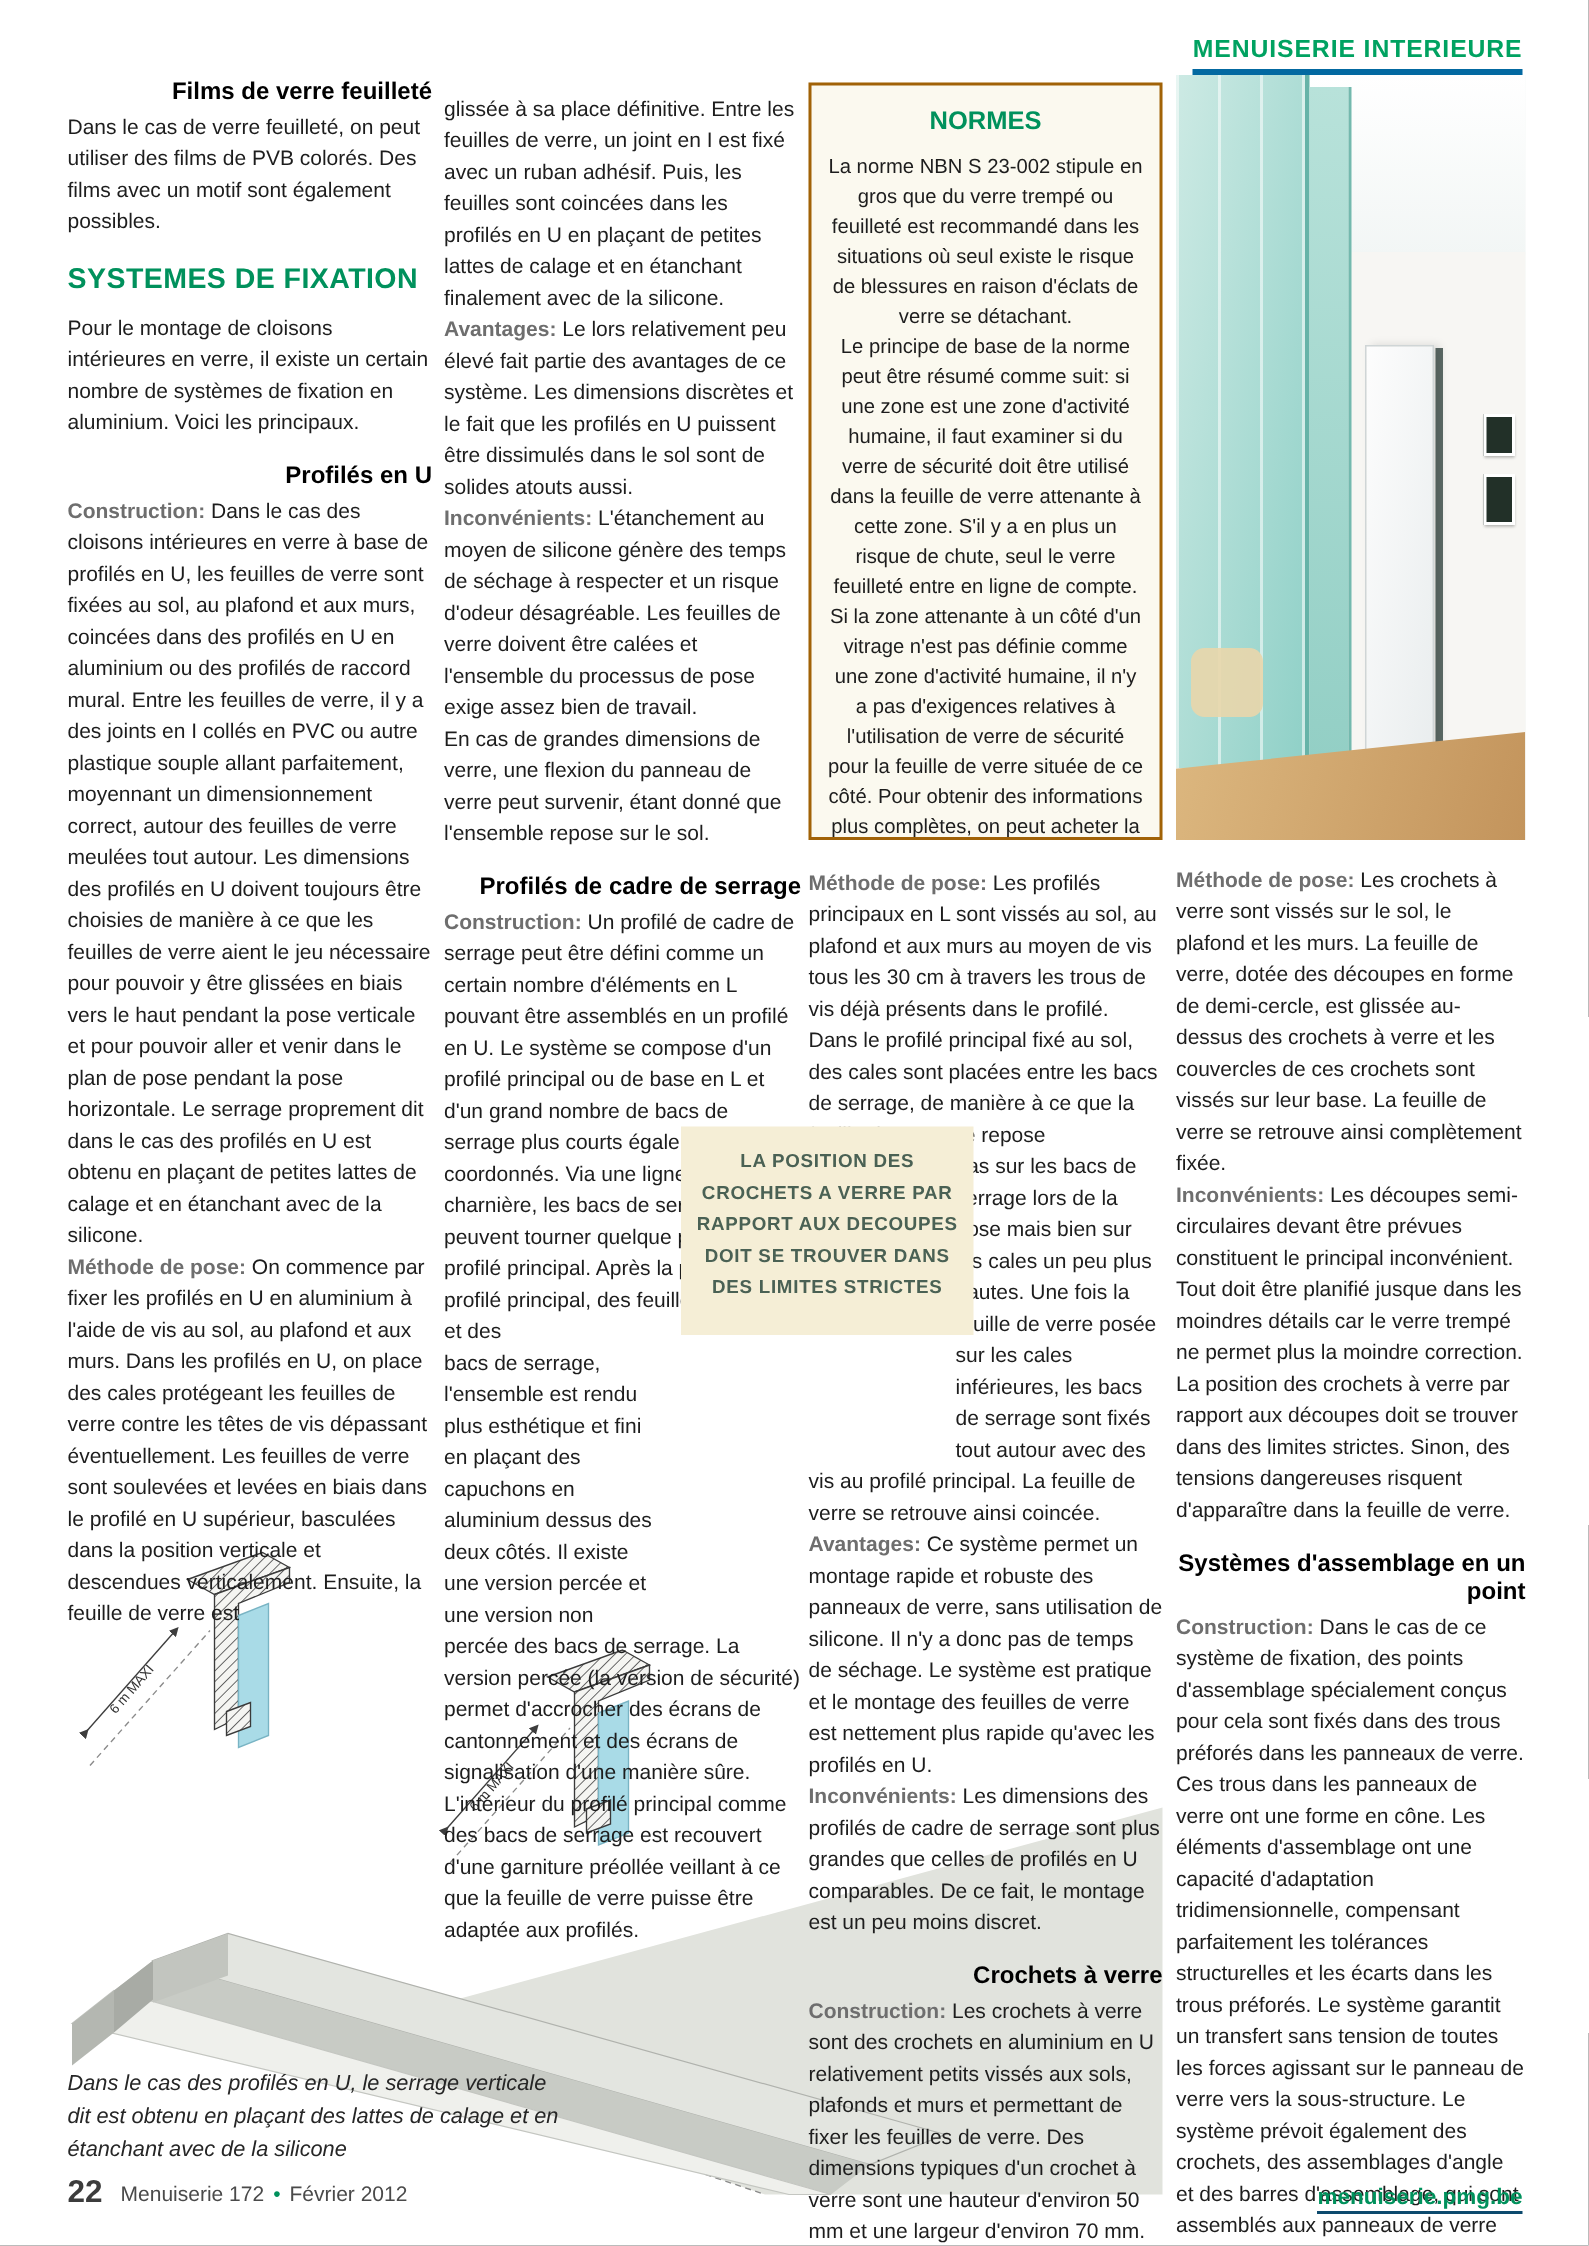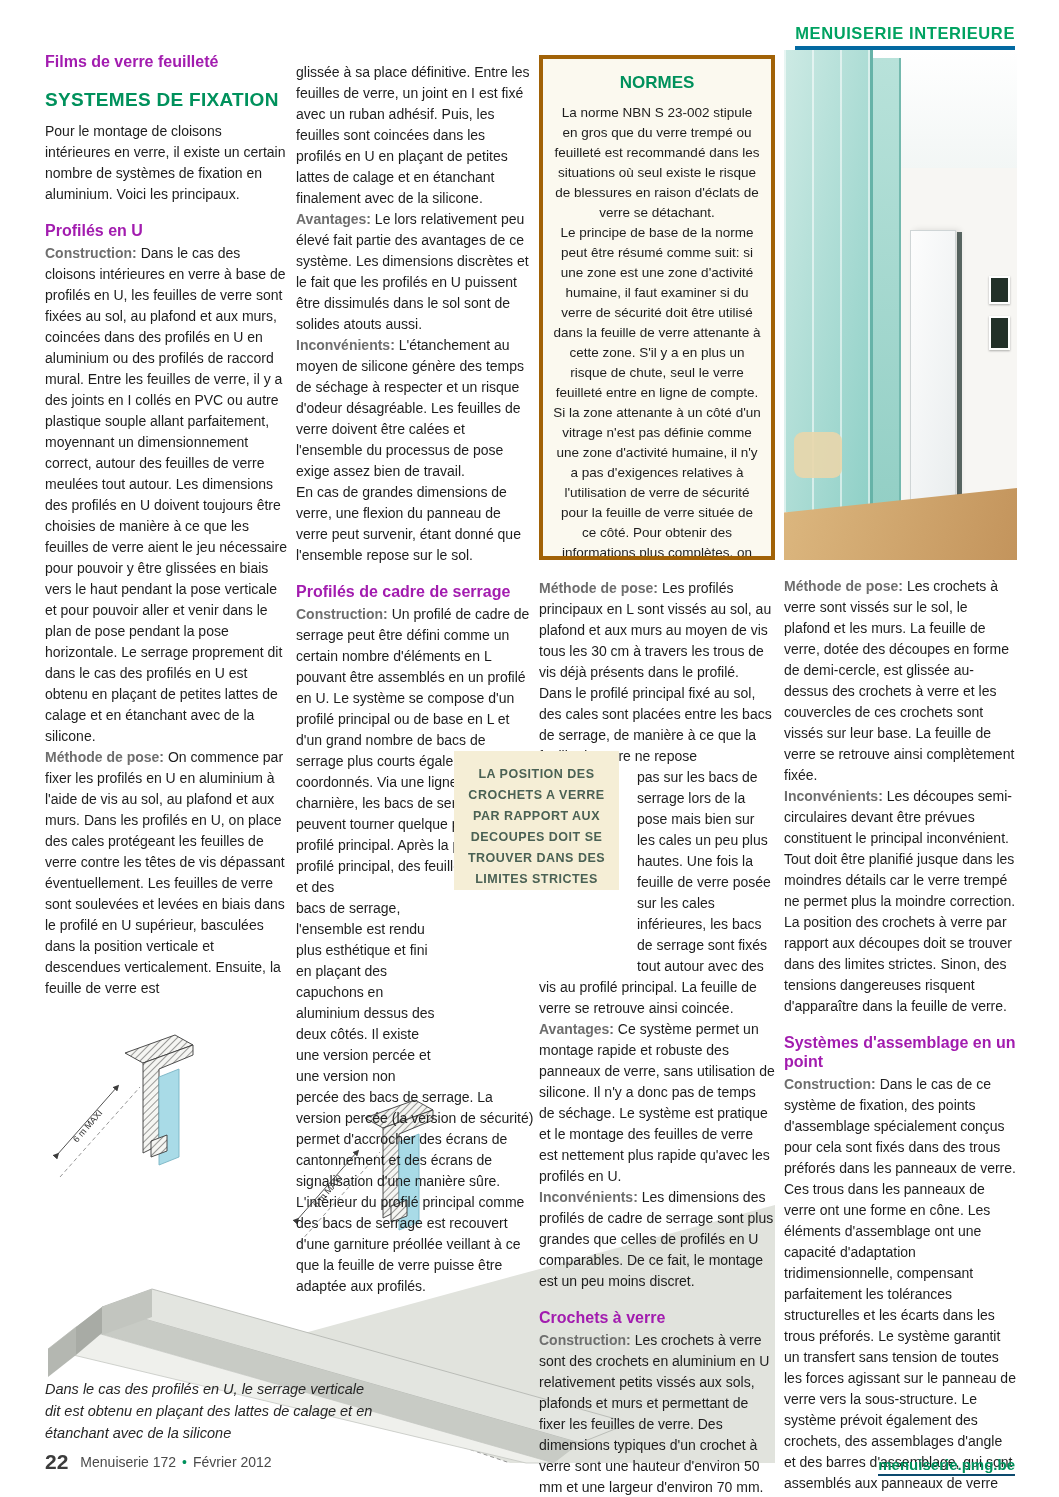--- a/index.html
+++ b/index.html
@@ -10,41 +10,41 @@
     color:#222;
   }
   
   .col{position:absolute;z-index:2;}
   #col1{left:45px;top:52px;width:243px;}
   #col2{left:296px;top:62px;width:238px;}
   #col3{left:539px;top:55px;width:236px;}
   #col4{left:784px;top:50px;width:233px;}
   .col p, .wrap{margin:0;font-size:14px;line-height:21px;color:#1d1d1d;}
   .lbl{font-weight:bold;color:#6e6e6e;}
-  .h-small{margin:16px 0 3px;font-size:16px;line-height:19px;font-weight:bold;color:#a21caf;}
+  .h-small{margin:16px 0 3px;font-size:16px;line-height:19px;font-weight:bold;color:#000000;text-align:right;}
   .h-small.first{margin-top:0;}
   .h-big{margin:18px 0 10px;font-size:19px;line-height:22px;font-weight:bold;color:#00915c;letter-spacing:.3px;}
   
   .page-header{
     position:absolute;top:24px;right:44px;z-index:3;
     color:#00a261;font-size:16.5px;font-weight:bold;letter-spacing:.6px;
     border-bottom:4px solid #0369a1;padding-bottom:3px;
   }
   
   .normes{
     height:505px;box-sizing:border-box;overflow:hidden;
-    background:#fbf9ef;border:4px solid #a16207;
+    background:#fbf9ef;border:2px solid #a16207;
     padding:14px 10px 10px;margin-bottom:18px;text-align:center;
   }
   .normes-title{font-size:17px;font-weight:bold;color:#00915c;margin-bottom:10px;}
   .normes p{font-size:13.5px;line-height:20px;}
   .normes p + p{margin-top:0;}
   
   .pullquote{
-    position:absolute;left:454px;top:751px;width:165px;height:139px;z-index:4;
+    position:absolute;left:454px;top:751px;width:195px;height:139px;z-index:4;
     box-sizing:border-box;background:#f5eed6;
     padding:13px 8px 0;text-align:center;
     color:#4a6154;font-weight:bold;font-size:12.5px;line-height:21px;
     letter-spacing:.5px;text-transform:uppercase;
   }
   
   .spc-r{float:right;width:88px;height:168px;margin:0 0 4px 8px;}
   .spc-l{float:left;width:90px;height:186px;margin:0 8px 4px 0;}
   
   .photo{
@@ -101,20 +101,21 @@
 </style>
 </head>
 <body>
 
 <div class="page">
 
   <div class="page-header">MENUISERIE INTERIEURE</div>
 
   <div class="col" id="col1">
     <h3 class="h-small first">Films de verre feuilleté</h3>
+    <p>Dans le cas de verre feuilleté, on peut utiliser des films de PVB colorés. Des films avec un motif sont également possibles.</p>
     <h2 class="h-big">SYSTEMES DE FIXATION</h2>
     <p>Pour le montage de cloisons intérieures en verre, il existe un certain nombre de systèmes de fixation en aluminium. Voici les principaux.</p>
     <h3 class="h-small">Profilés en U</h3>
     <p><span class="lbl">Construction:</span> <span>Dans le cas des cloisons intérieures en verre à base de profilés en U, les feuilles de verre sont fixées au sol, au plafond et aux murs, coincées dans des profilés en U en aluminium ou des profilés de raccord mural. Entre les feuilles de verre, il y a des joints en I collés en PVC ou autre plastique souple allant parfaitement, moyennant un dimensionnement correct, autour des feuilles de verre meulées tout autour. Les dimensions des profilés en U doivent toujours être choisies de manière à ce que les feuilles de verre aient le jeu nécessaire pour pouvoir y être glissées en biais vers le haut pendant la pose verticale et pour pouvoir aller et venir dans le plan de pose pendant la pose horizontale. Le serrage proprement dit dans le cas des profilés en U est obtenu en plaçant de petites lattes de calage et en étanchant avec de la silicone.</span></p>
     <p><span class="lbl">Méthode de pose:</span> <span>On commence par fixer les profilés en U en aluminium à l'aide de vis au sol, au plafond et aux murs. Dans les profilés en U, on place des cales protégeant les feuilles de verre contre les têtes de vis dépassant éventuellement. Les feuilles de verre sont soulevées et levées en biais dans le profilé en U supérieur, basculées dans la position verticale et descendues verticalement. Ensuite, la feuille de verre est</span></p>
   </div>
 
   <div class="col" id="col2">
     <p>glissée à sa place définitive. Entre les feuilles de verre, un joint en I est fixé avec un ruban adhésif. Puis, les feuilles sont coincées dans les profilés en U en plaçant de petites lattes de calage et en étanchant finalement avec de la silicone.</p>
     <p><span class="lbl">Avantages:</span> <span>Le lors relativement peu élevé fait partie des avantages de ce système. Les dimensions discrètes et le fait que les profilés en U puissent être dissimulés dans le sol sont de solides atouts aussi.</span></p>

